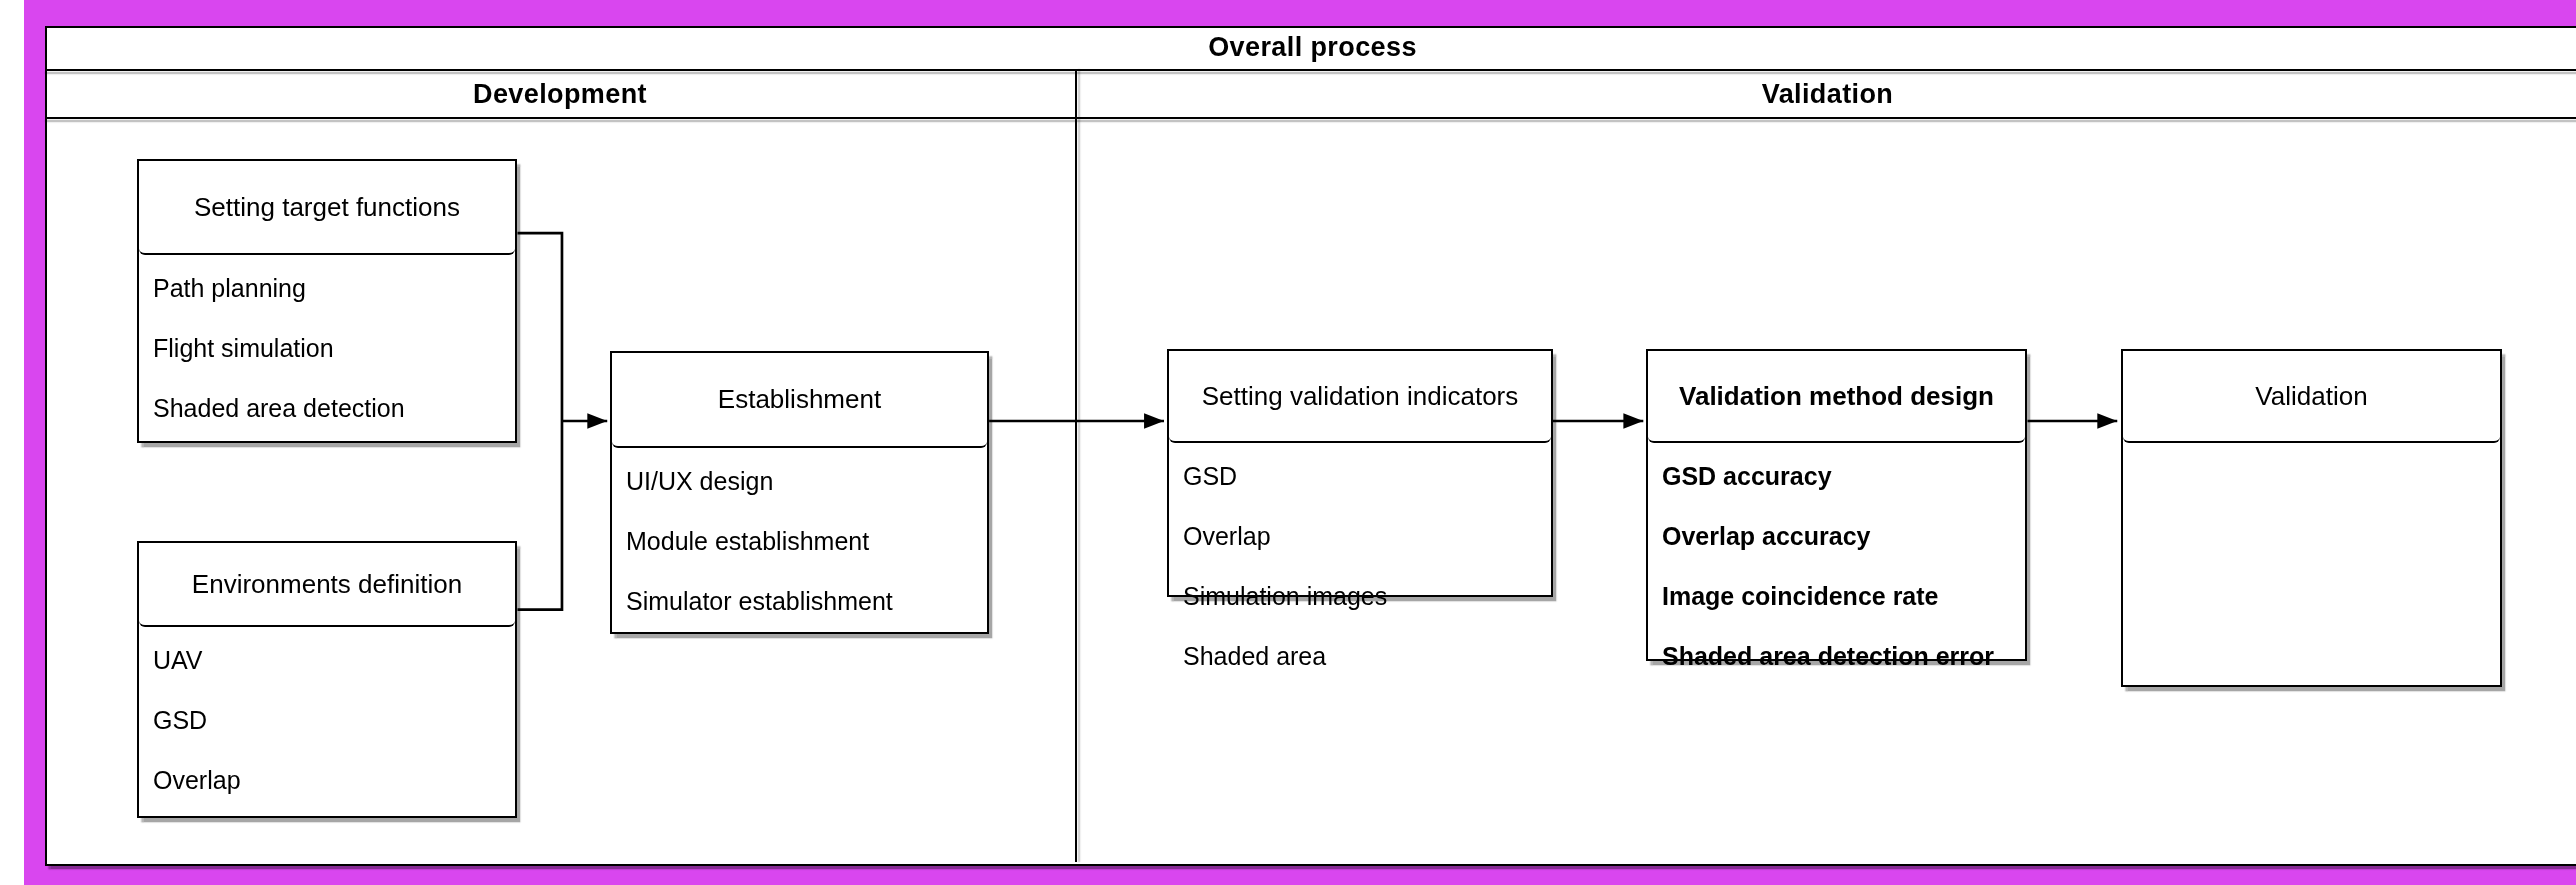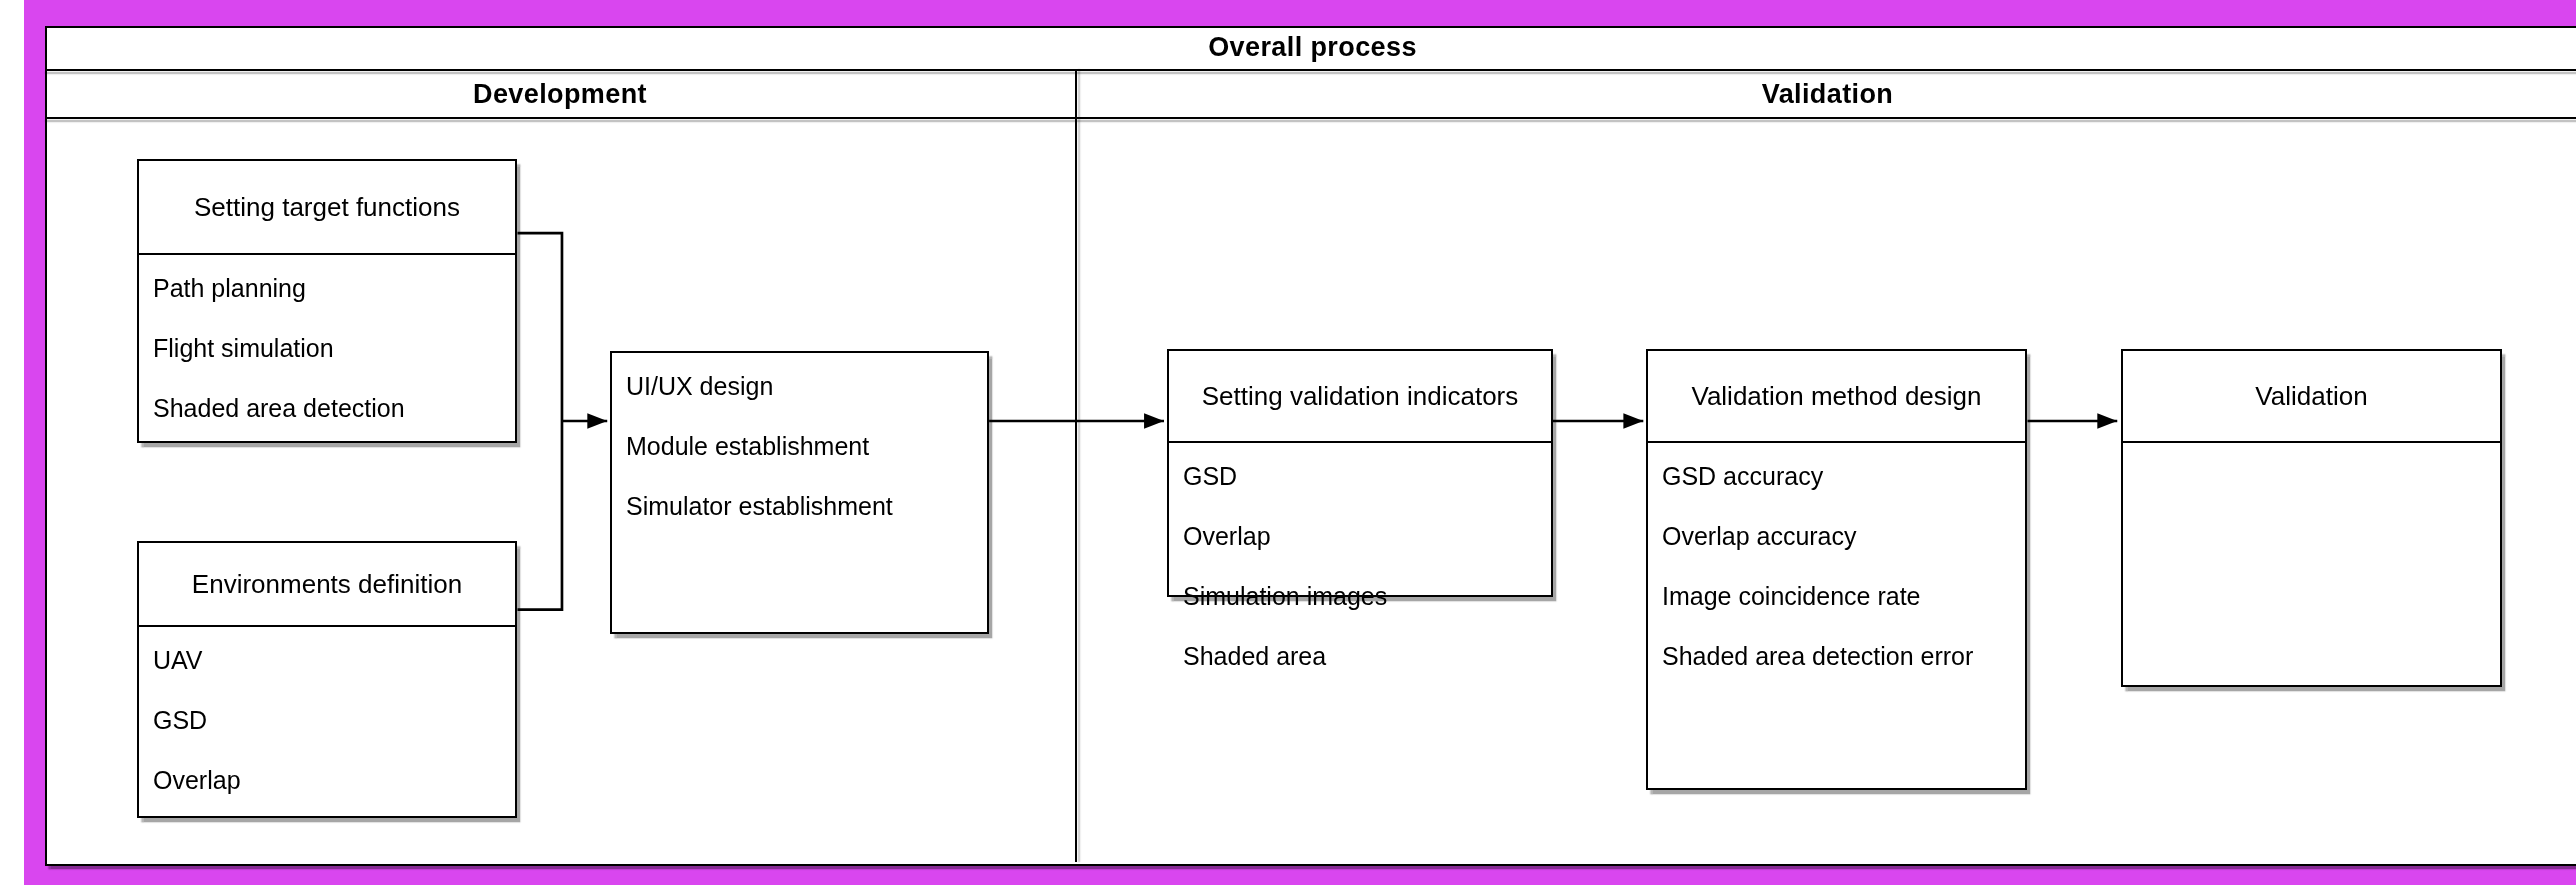--- a/index.html
+++ b/index.html
@@ -58,20 +58,21 @@
     grid-template-rows: var(--hh, 94px) 1fr;
     box-sizing: border-box;
   }
   .pbox-header {
     border-bottom: 2.3px solid #000000;
     display: flex;
     align-items: center;
     justify-content: center;
     font-size: 26px;
     white-space: nowrap;
+    border-radius: 6px;
   }
   .pbox-body {
     padding: 18.4px 14px 0 14px;
     display: flex;
     flex-direction: column;
     gap: 29px;
     font-size: 25px;
     line-height: 31px;
   }
   .connectors {
@@ -108,38 +109,39 @@
   <div class="pbox" style="left:113px; top:541px; width:380px; height:277px; --hh:84px;">
     <div class="pbox-header">Environments definition</div>
     <div class="pbox-body">
       <div>UAV</div>
       <div>GSD</div>
       <div>Overlap</div>
     </div>
   </div>
 
   <div class="pbox" style="left:586px; top:351px; width:379px; height:283px; --hh:95px;">
+    <div class="pbox-header">Establishment</div>
     <div class="pbox-body">
       <div>UI/UX design</div>
       <div>Module establishment</div>
       <div>Simulator establishment</div>
     </div>
   </div>
 
   <div class="pbox" style="left:1143px; top:349px; width:386px; height:248px; --hh:92px;">
     <div class="pbox-header">Setting validation indicators</div>
     <div class="pbox-body">
       <div>GSD</div>
       <div>Overlap</div>
       <div>Simulation images</div>
       <div>Shaded area</div>
     </div>
   </div>
 
-  <div class="pbox" style="left:1622px; top:349px; width:381px; height:441px; --hh:92px;">
+  <div class="pbox" style="left:1622px; top:349px; width:381px; height:312px;font-weight:bold; --hh:92px;">
     <div class="pbox-header">Validation method design</div>
     <div class="pbox-body">
       <div>GSD accuracy</div>
       <div>Overlap accuracy</div>
       <div>Image coincidence rate</div>
       <div>Shaded area detection error</div>
     </div>
   </div>
 
   <div class="pbox" style="left:2097px; top:349px; width:381px; height:338px; --hh:92px;">

